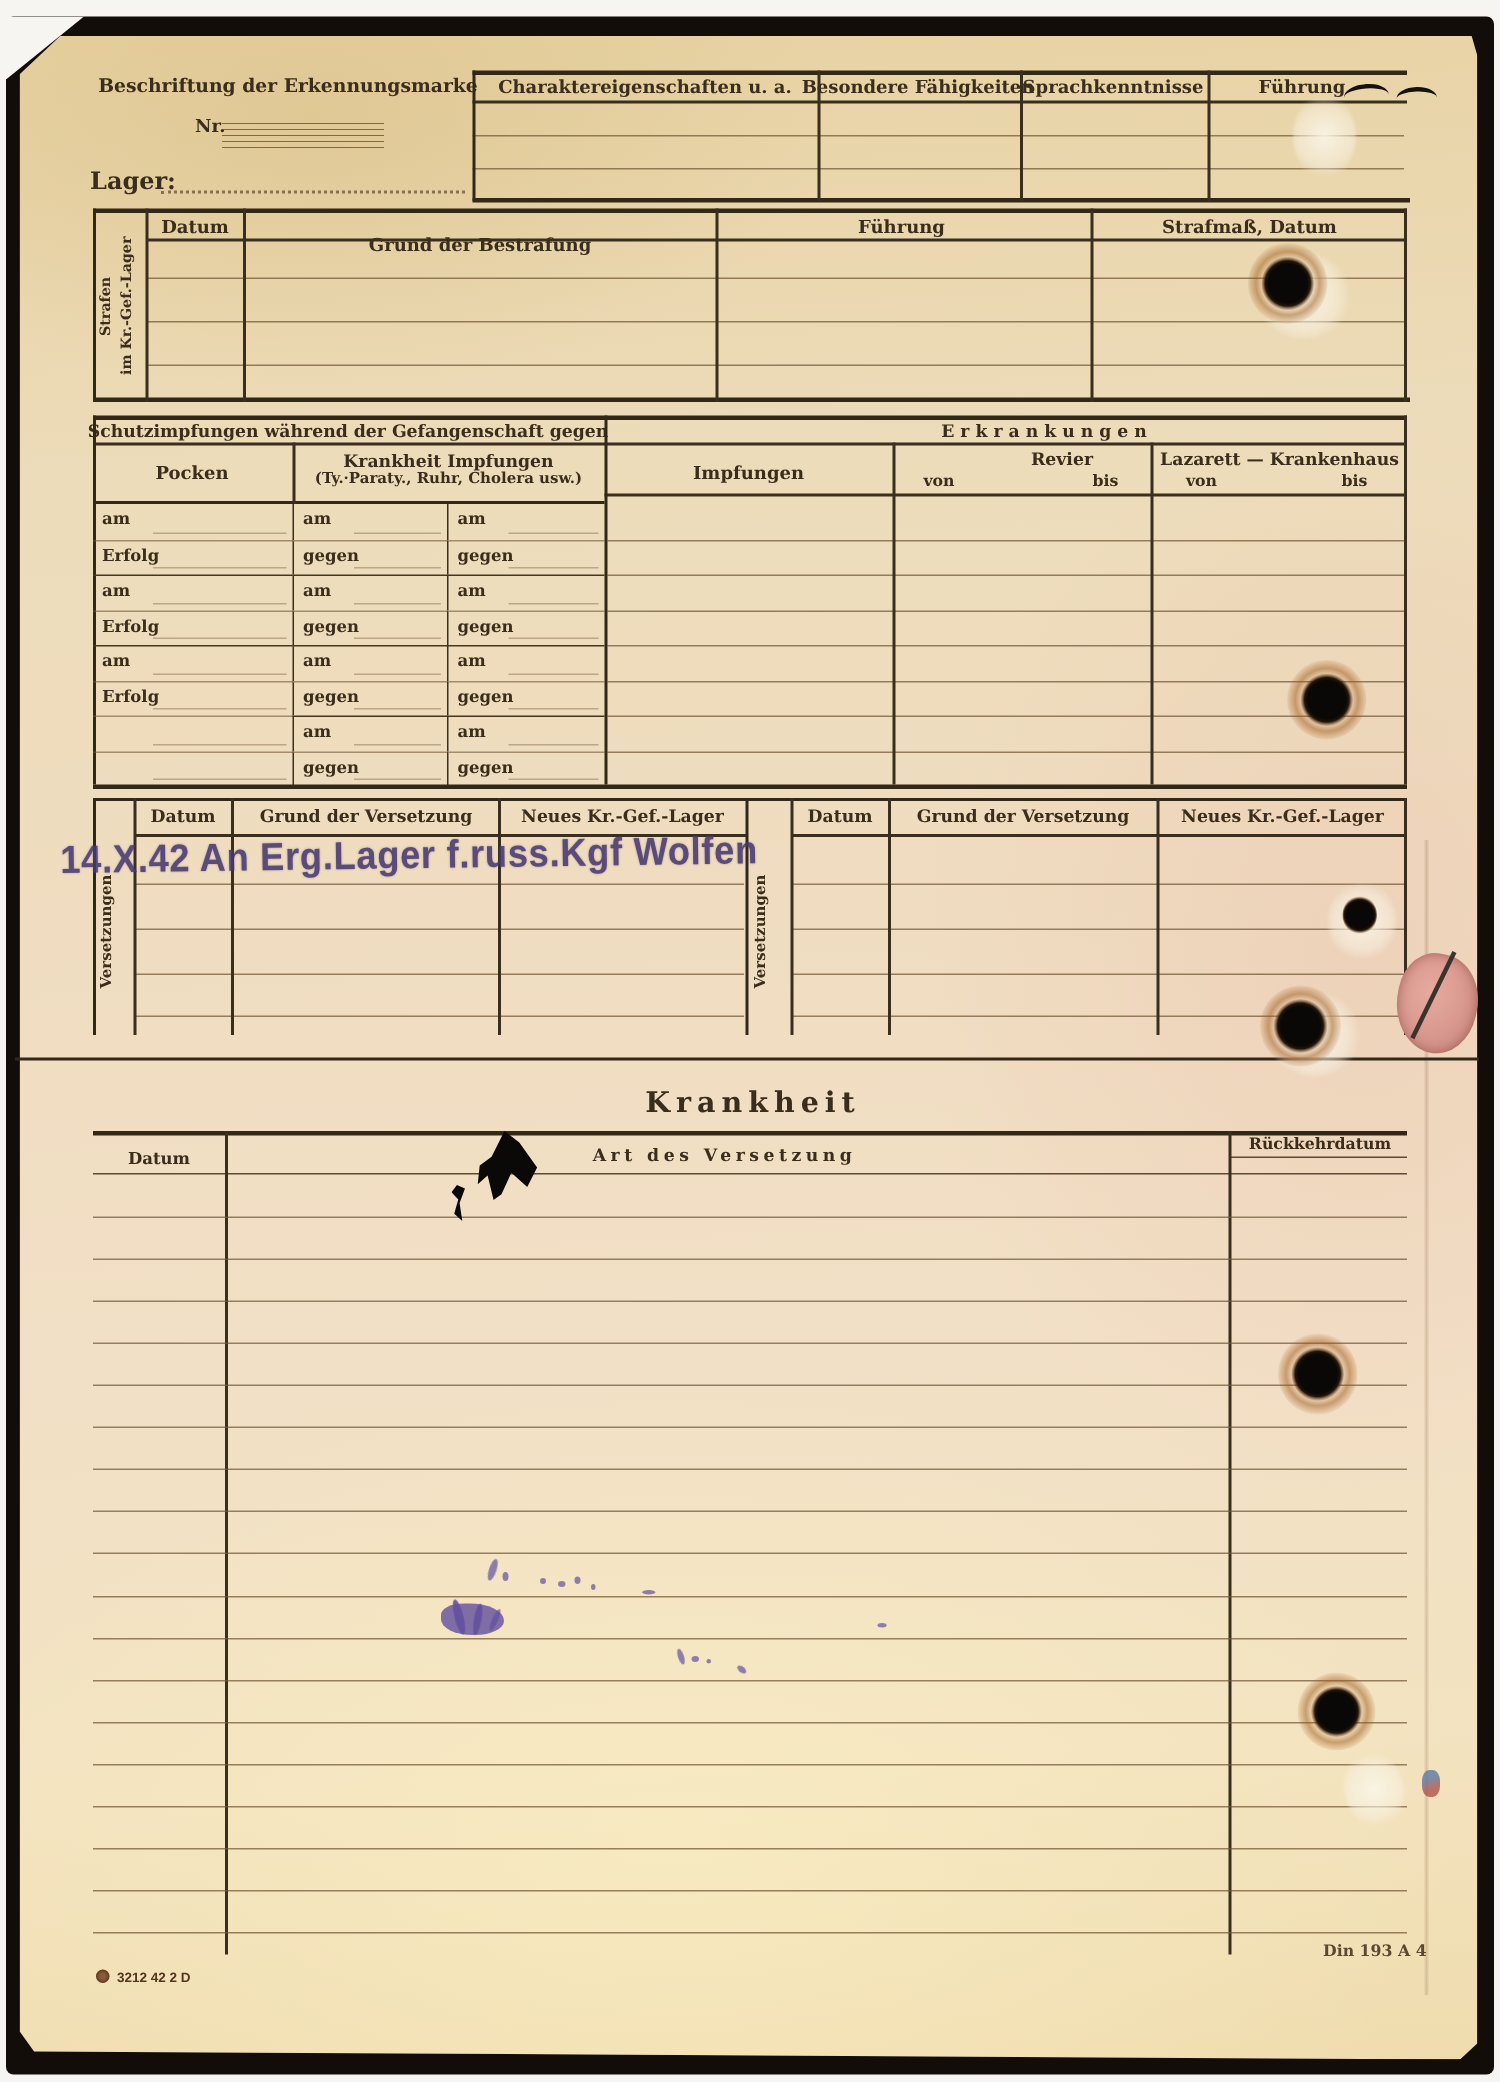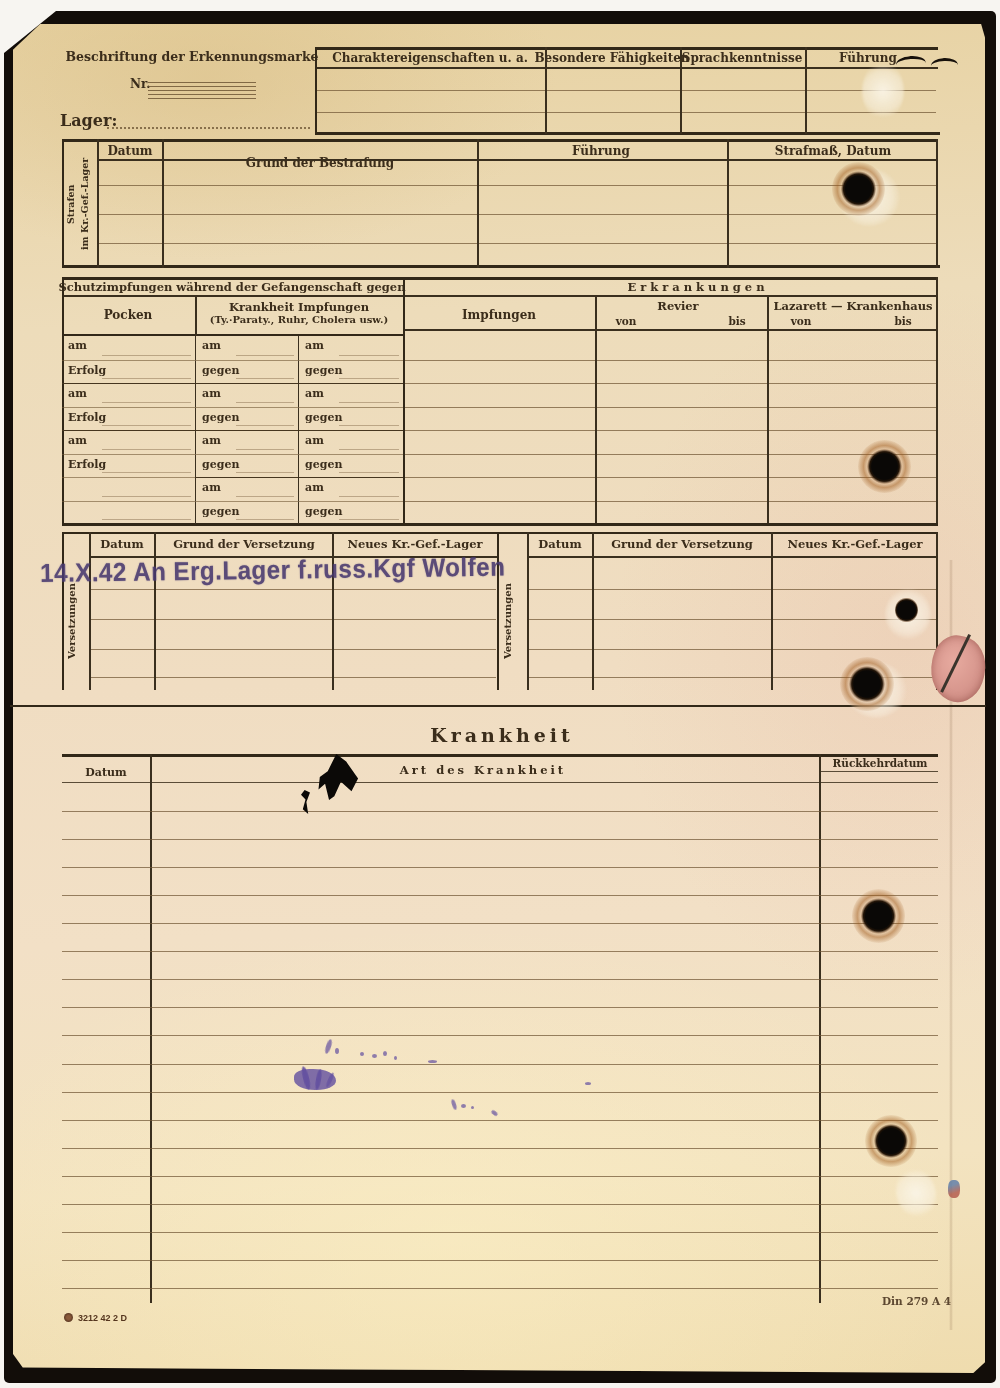--- a/index.html
+++ b/index.html
@@ -102,21 +102,21 @@
       <i class="vl" style="left:727px;top:139px;height:129px"></i>
       <i class="vl" style="left:936px;top:139px;height:129px"></i>
     </div>
 
     <span class="t c" style="left:232px;top:280px;font-size:11.5px">Schutzimpfungen während der Gefangenschaft gegen</span>
     <span class="t c" style="left:698px;top:280px;font-size:11.5px;letter-spacing:4px">Erkrankungen</span>
     <span class="t c" style="left:128px;top:308px;font-size:12px">Pocken</span>
     <span class="t c" style="left:299px;top:300px;font-size:11.5px">Krankheit Impfungen</span>
     <span class="t c" style="left:299px;top:314px;font-size:10px">(Ty.·Paraty., Ruhr, Cholera usw.)</span>
     <span class="t c" style="left:499px;top:308px;font-size:12px">Impfungen</span>
-    <span class="t c" style="left:678px;top:299px;font-size:11.5px">Revier</span>
+    <span class="t c" style="left:708px;top:299px;font-size:11.5px">Revier</span>
     <span class="t c" style="left:626px;top:315px;font-size:10.5px">von</span>
     <span class="t c" style="left:737px;top:315px;font-size:10.5px">bis</span>
     <span class="t c" style="left:853px;top:299px;font-size:11.5px">Lazarett — Krankenhaus</span>
     <span class="t c" style="left:801px;top:315px;font-size:10.5px">von</span>
     <span class="t c" style="left:903px;top:315px;font-size:10.5px">bis</span>
 
     <div>
       <i class="hl" style="left:62px;top:277px;width:876px"></i>
       <i class="h2" style="left:62px;top:295px;width:876px"></i>
       <i class="h2" style="left:403px;top:329px;width:535px"></i>
@@ -193,21 +193,21 @@
       <i class="vl" style="left:592px;top:532px;height:158px"></i>
       <i class="vl" style="left:771px;top:532px;height:158px"></i>
       <i class="vl" style="left:936px;top:532px;height:158px"></i>
     </div>
     <div class="stamp">14.X.42 An Erg.Lager f.russ.Kgf Wolfen</div>
 
     <i class="hl" style="left:10px;top:705px;width:976px;height:2px"></i>
 
     <span class="t c" style="left:502px;top:724px;font-size:19px;letter-spacing:4px">Krankheit</span>
     <span class="t c" style="left:106px;top:766px;font-size:11px">Datum</span>
-    <span class="t c" style="left:483px;top:763px;font-size:11.5px;letter-spacing:3px">Art des Krankheit</span>
+    <span class="t c" style="left:483px;top:763px;font-size:11.5px;letter-spacing:3px">Art des Versetzung</span>
     <span class="t c" style="left:880px;top:757px;font-size:10.5px">Rückkehrdatum</span>
     <div>
       <i class="hl" style="left:62px;top:754px;width:876px"></i>
       <i class="h3" style="left:820px;top:771px;width:118px"></i>
       <i class="h3" style="left:62px;top:782px;width:876px"></i>
       <i class="vl" style="left:150px;top:754px;height:549px"></i>
       <i class="vl" style="left:819px;top:754px;height:549px"></i>
     </div>
     <div id="komm-lines">
         <i class="lt" style="left: 62px; top: 811px; width: 876px;"></i>
@@ -226,21 +226,21 @@
         <i class="lt" style="left: 62px; top: 1176px; width: 876px;"></i>
         <i class="lt" style="left: 62px; top: 1204px; width: 876px;"></i>
         <i class="lt" style="left: 62px; top: 1232px; width: 876px;"></i>
         <i class="lt" style="left: 62px; top: 1260px; width: 876px;"></i>
         <i class="lt" style="left: 62px; top: 1288px; width: 876px;"></i>
       </div>
 
     <span class="t sans" style="left:64px;top:1313px;font-size:9px;color:#55361f">
       <span style="display:inline-block;width:9px;height:9px;border-radius:50%;background:radial-gradient(circle,#8a5a3a 30%,#3a2012);vertical-align:-1px;margin-right:5px"></span><span>3212 42 2 D</span>
     </span>
-    <span class="t" style="left:882px;top:1295px;font-size:10.5px;color:#5c4730">Din 279 A 4</span>
+    <span class="t" style="left:882px;top:1295px;font-size:10.5px;color:#5c4730">Din 193 A 4</span>
 
     <div style="position:absolute;left:300px;top:752px;width:66px;height:48px;background:#0b0907;clip-path:polygon(55% 4%,70% 20%,88% 55%,78% 82%,62% 62%,52% 92%,44% 100%,38% 66%,28% 78%,30% 52%,42% 40%)"></div>
     <div style="position:absolute;left:301px;top:790px;width:9px;height:24px;background:#0b0907;clip-path:polygon(40% 0,100% 10%,60% 50%,80% 100%,20% 80%,50% 40%,0 20%)"></div>
 
     <div>
       <div class="sm" style="left:326px;top:1039px;width:5px;height:15px;transform:rotate(18deg)"></div>
       <div class="sm" style="left:335px;top:1048px;width:4px;height:6px"></div>
       <div class="sm" style="left:360px;top:1052px;width:4px;height:4px"></div>
       <div class="sm" style="left:372px;top:1054px;width:5px;height:4px"></div>
       <div class="sm" style="left:383px;top:1051px;width:4px;height:5px"></div>

